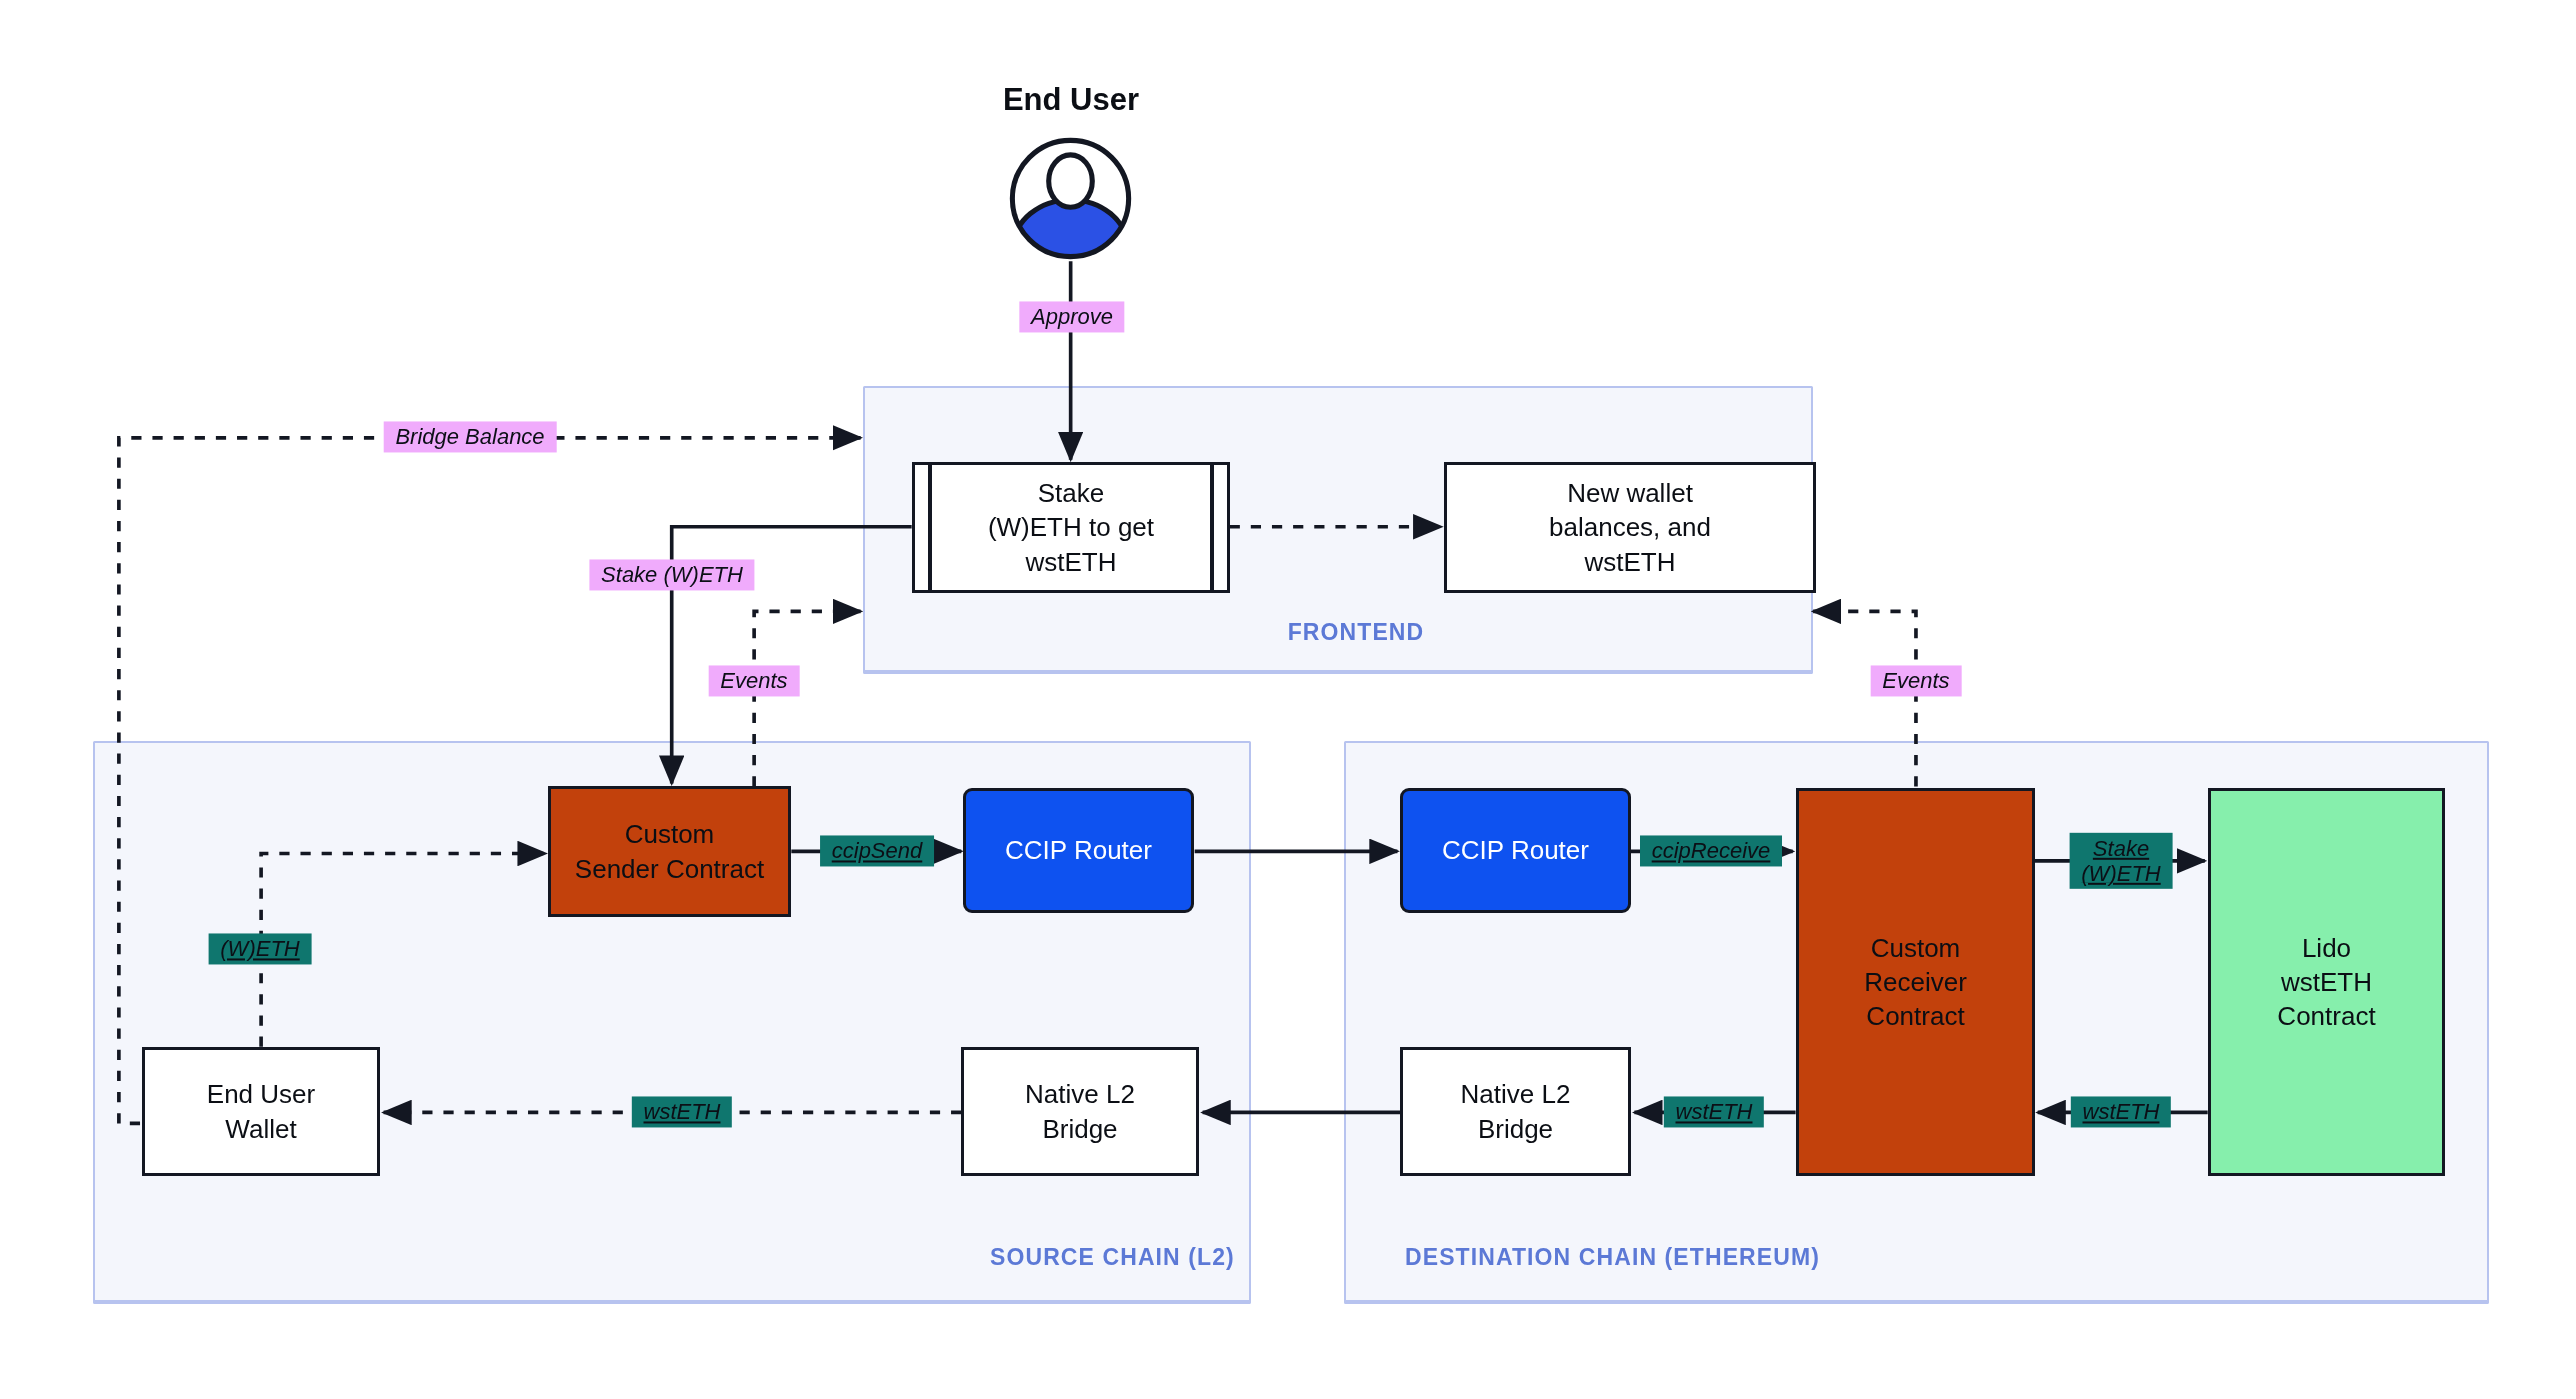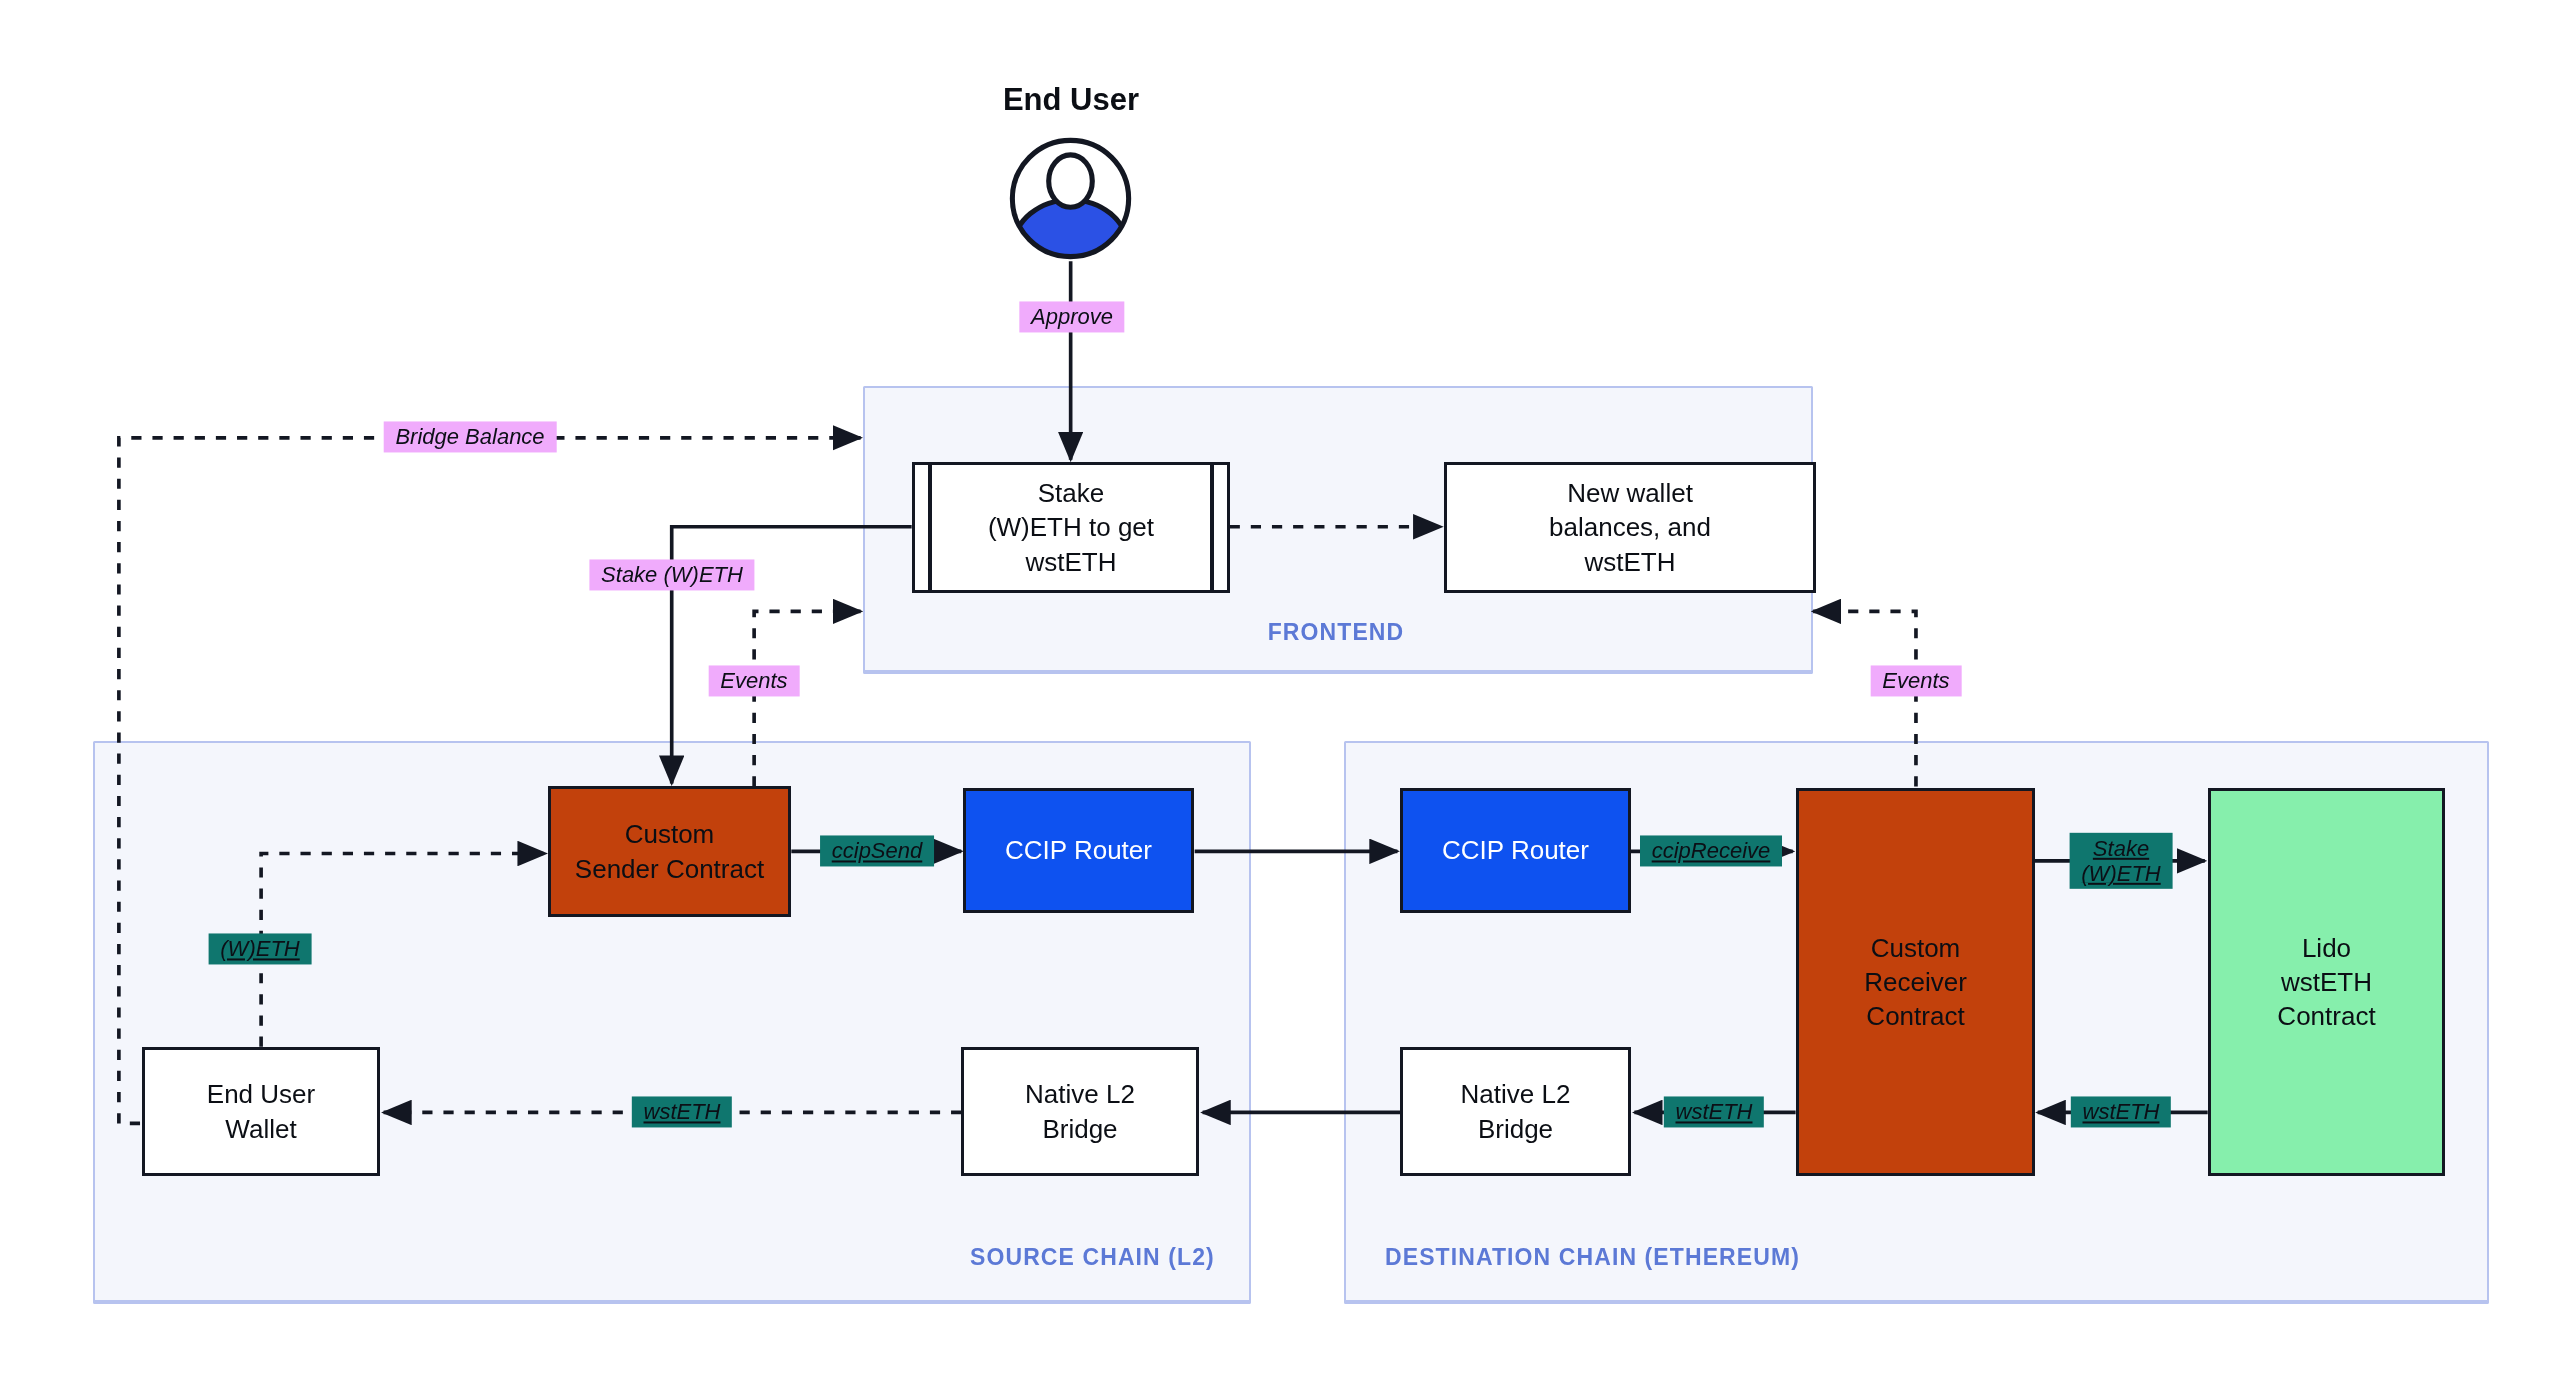--- a/index.html
+++ b/index.html
@@ -20,38 +20,39 @@
     z-index:1;
   }
   .zone-title{
     position:absolute;
     color:#5C79D6;
     font-weight:700;
     font-size:23px;
     letter-spacing:1.1px;
     z-index:4;
     white-space:nowrap;
+    margin-left:20px;
   }
   
   .node{
     position:absolute;
     box-sizing:border-box;
     border:3.6px solid #131722;
     display:flex;align-items:center;justify-content:center;
     text-align:center;
     font-size:26px;
     font-weight:500;
     color:#0B0E14;
     line-height:1.32;
     white-space:pre-line;
     z-index:3;
   }
   .node.white{background:#ffffff;}
   .node.yellow{background:#c2410c;}
-  .node.blue{background:#0E52F0;color:#ffffff;}
+  .node.blue{background:#0E52F0;color:#ffffff;border-radius:9px;}
   .node.lav{background:#86efac;}
   .subbar{
     position:absolute;top:0;bottom:0;width:3.6px;
     background:#131722;
   }
   .subbar.l{left:13px;}
   .subbar.r{right:13px;}
   
   .elabel{
     position:absolute;

